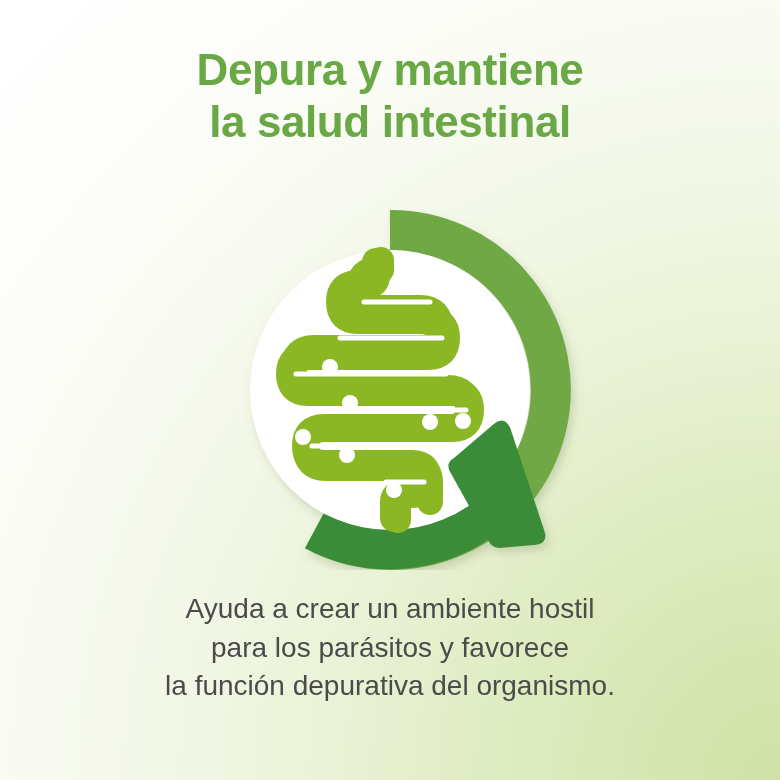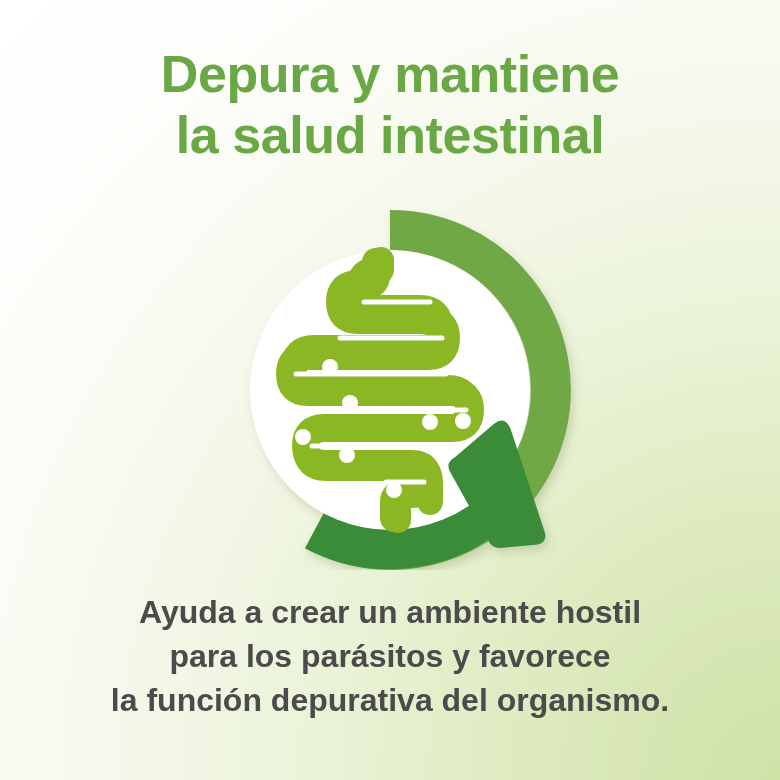--- a/index.html
+++ b/index.html
@@ -33,21 +33,21 @@
   }
 
   
   .headline {
     position: absolute;
     left: 0;
     right: 0;
     top: 44px;
     text-align: center;
     color: #69a844;
-    font-size: 52px;
+    font-size: 44px;
     line-height: 1.18;
     font-weight: bold;
     letter-spacing: -0.4px;
     white-space: pre-line;
   }
 
   
   .icon-wrap {
     position: absolute;
     left: 190px;
@@ -62,23 +62,23 @@
   }
 
   
   .caption {
     position: absolute;
     left: 0;
     right: 0;
     top: 590px;
     text-align: center;
     color: #4b4b4b;
-    font-size: 32px;
+    font-size: 28px;
     line-height: 1.38;
-    font-weight: bold;
+    font-weight: normal;
     white-space: pre-line;
   }
 </style>
 </head>
 <body>
 
 <div id="poster">
 
   <div class="headline">Depura y mantiene
 la salud intestinal</div>

